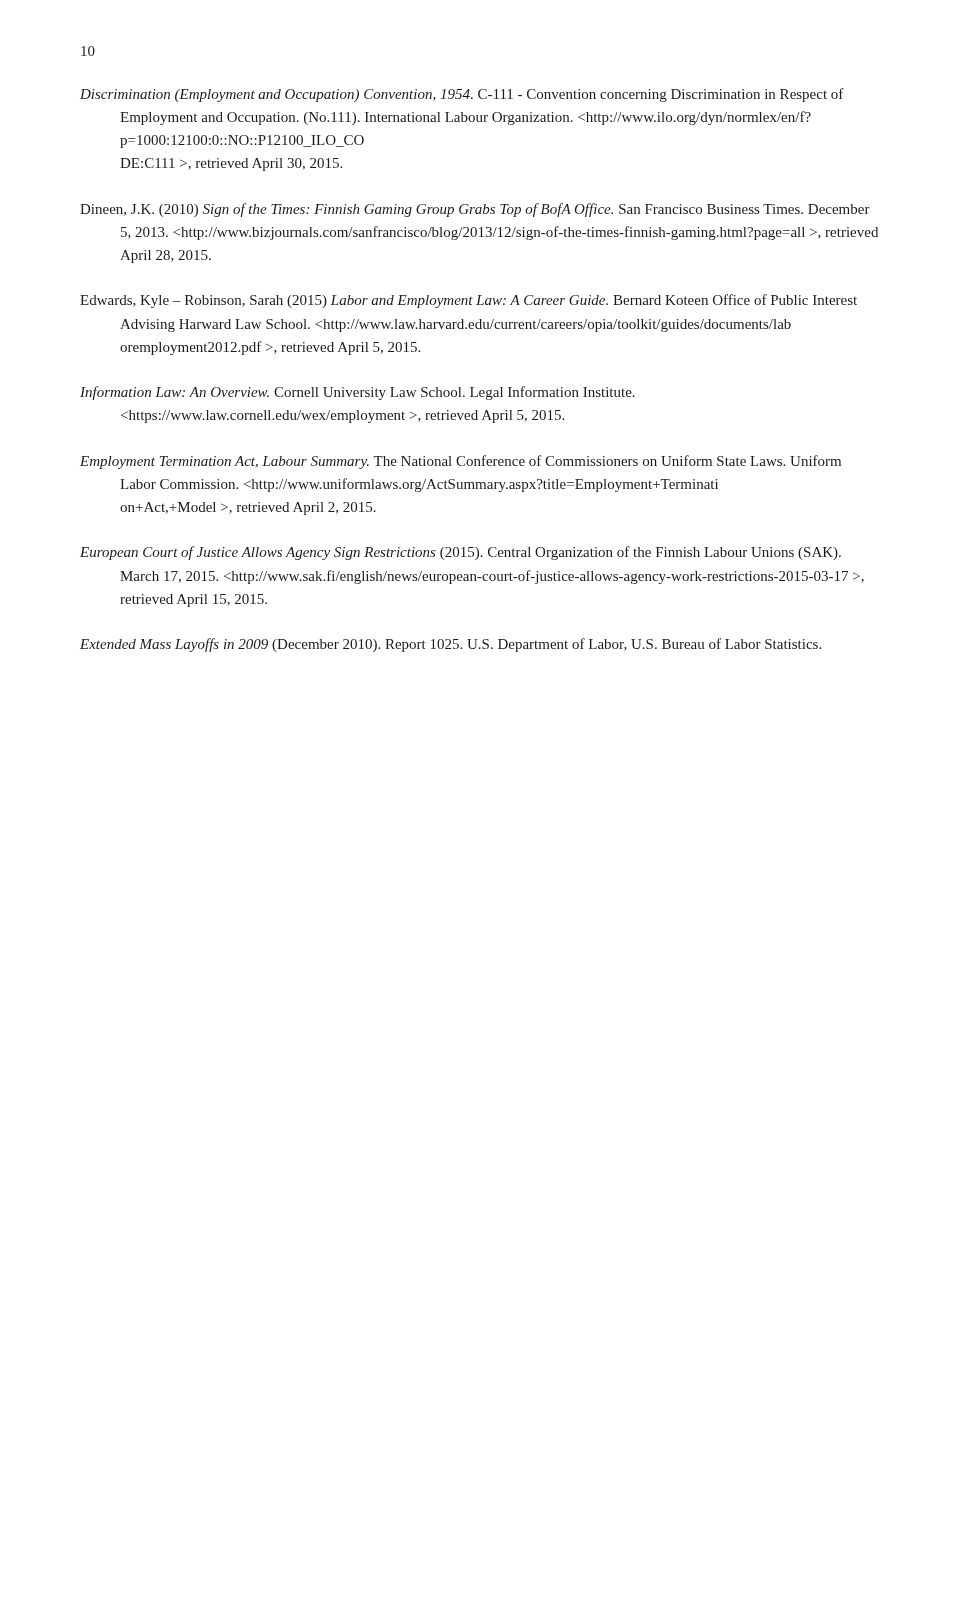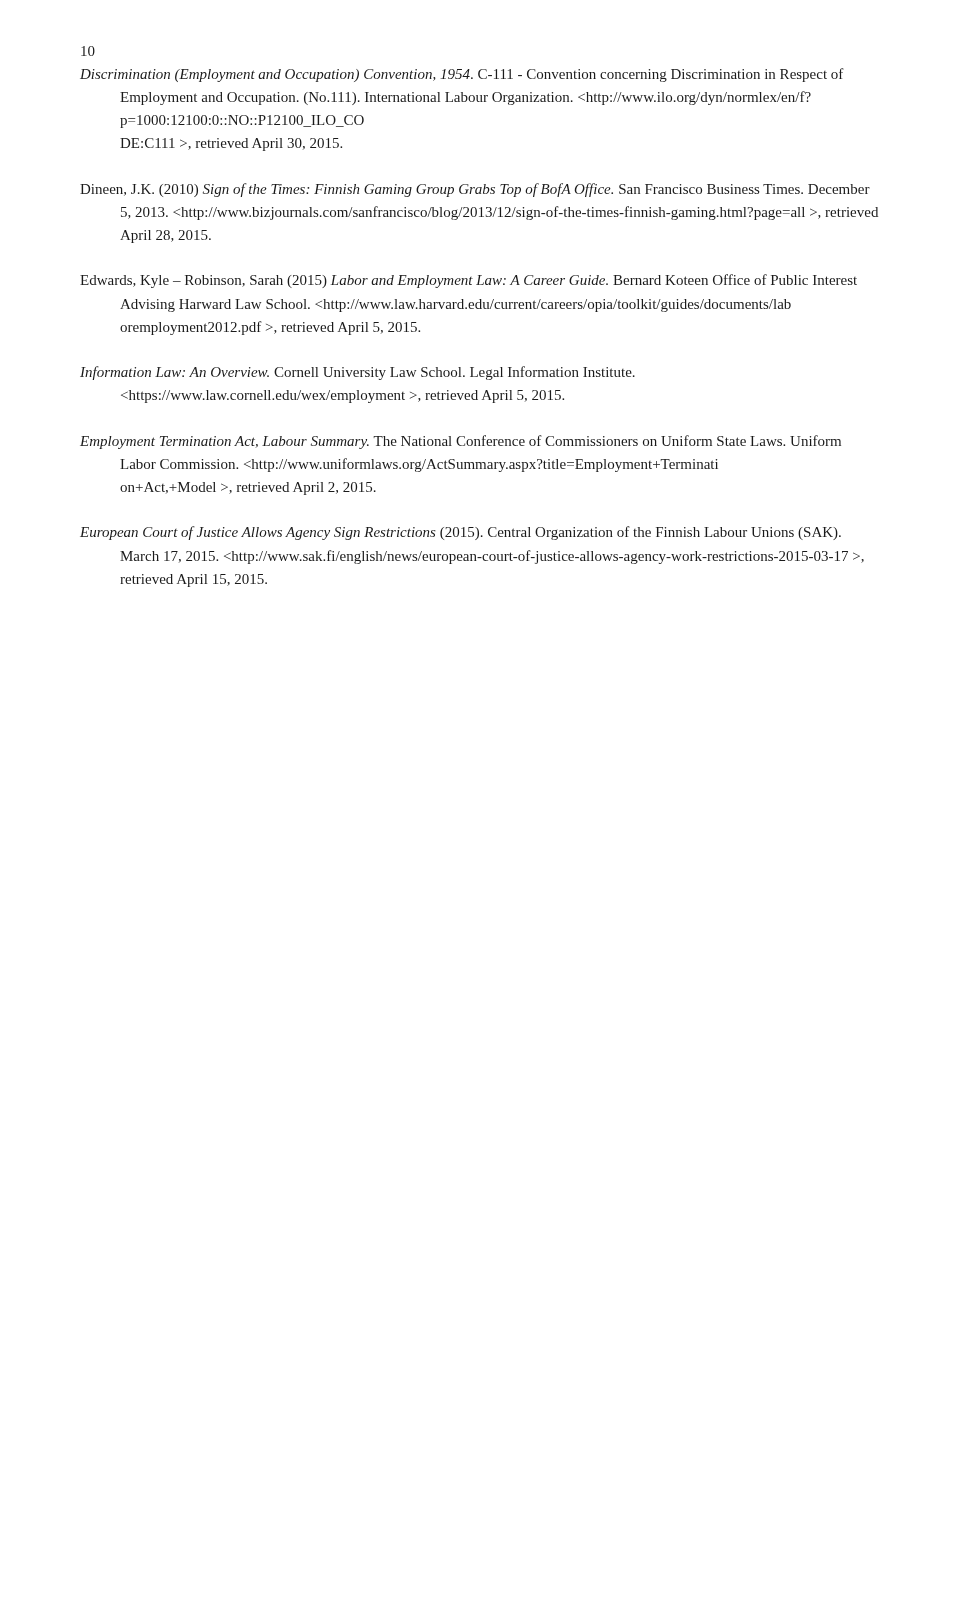--- a/index.html
+++ b/index.html
@@ -12,20 +12,21 @@
       font-family: "Times New Roman", Times, serif;
       font-size: 15px;
       color: #1a1a1a;
       width: 960px;
       min-height: 1605px;
       padding: 40px 80px 60px 80px;
       line-height: 1.5;
     }
     .page-number {
       font-size: 15px;
+      margin-bottom: 20px;
       font-family: "Times New Roman", Times, serif;
     }
     .reference-block {
       margin-bottom: 22px;
     }
     .reference-block p {
       text-indent: -40px;
       padding-left: 40px;
       line-height: 1.55;
     }
@@ -71,14 +72,19 @@
   </div>
 
   <div class="reference-block">
     <p>
       <span class="italic">European Court of Justice Allows Agency Sign Restrictions</span><span> (2015). Central Organization of the Finnish Labour Unions (SAK). March 17, 2015. &lt;http://www.sak.fi/english/news/european-court-of-justice-allows-agency-work-restrictions-2015-03-17 &gt;, retrieved April 15, 2015.</span>
     </p>
   </div>
 
 
 
+  <div class="reference-block">
+    <p>
+      <span class="italic">Extended Mass Layoffs in 2009</span><span> (December 2010). Report 1025. U.S. Department of Labor, U.S. Bureau of Labor Statistics.</span>
+    </p>
+  </div>
 
 </div>
 
 </body></html>

